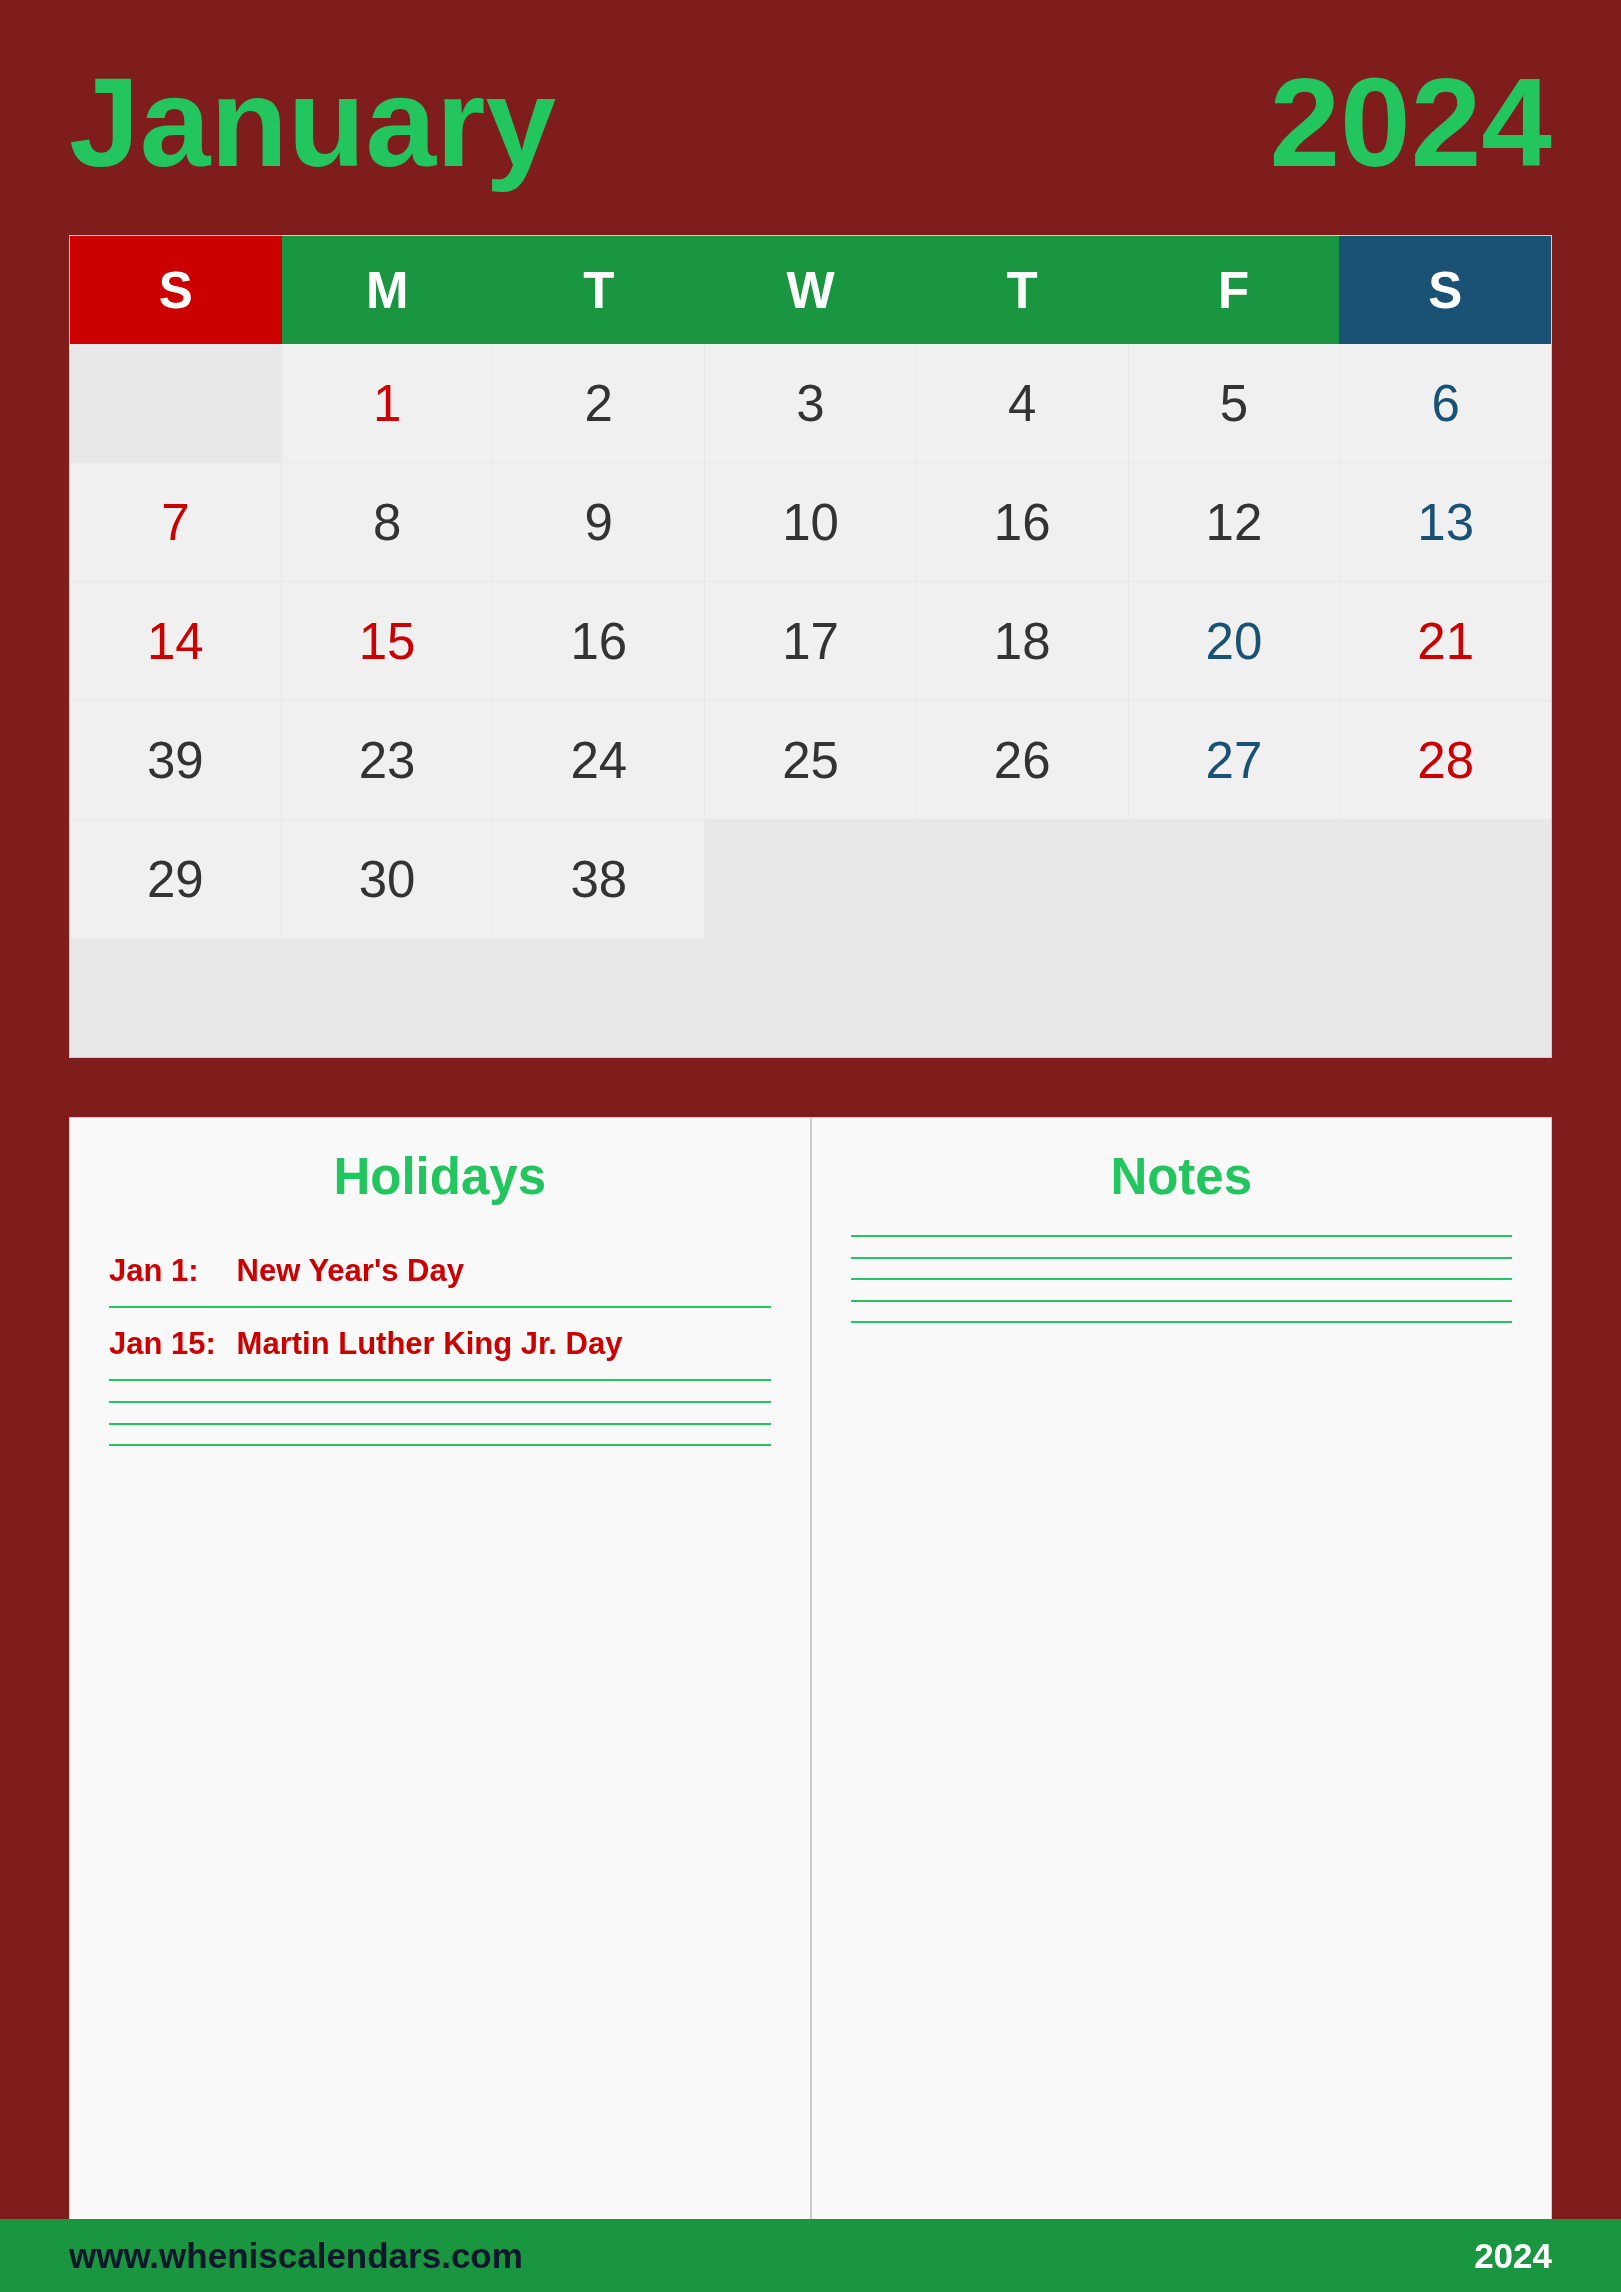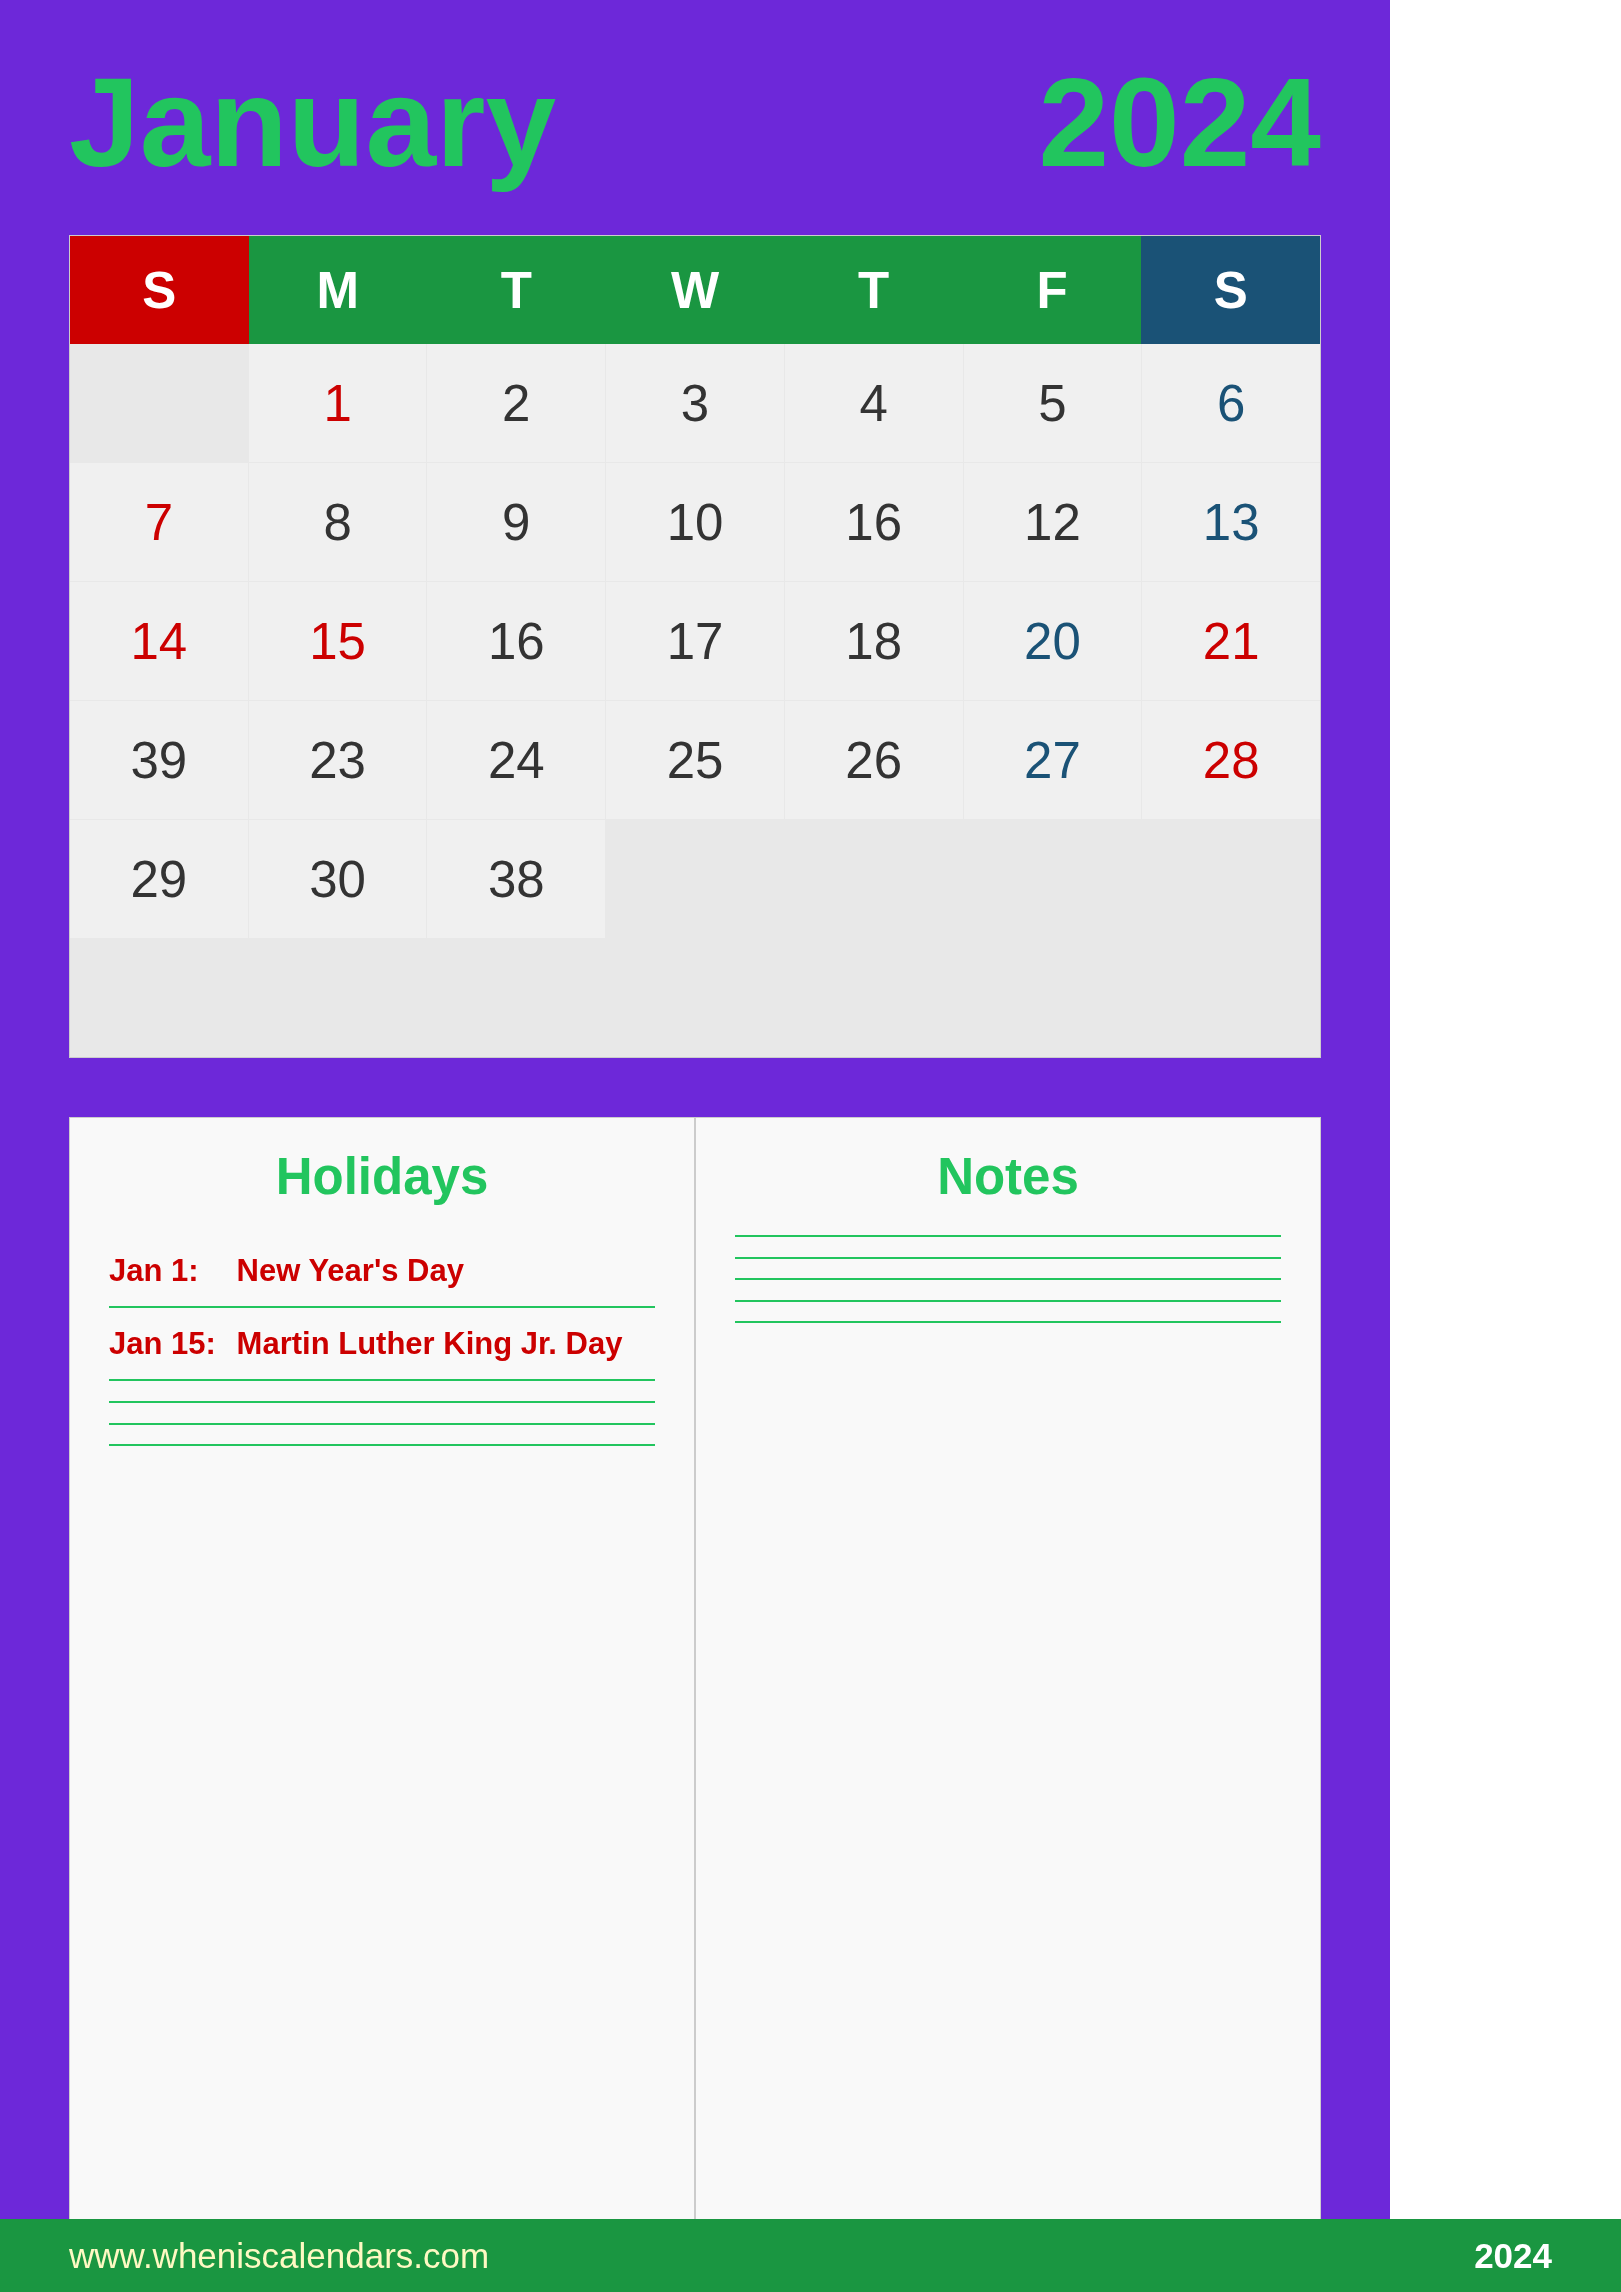--- a/index.html
+++ b/index.html
@@ -7,23 +7,23 @@
     body {
       width: 1621px;
       height: 2293px;
       background: #ffffff;
       font-family: Arial, Helvetica, sans-serif;
       position: relative;
       overflow: hidden;
     }
 
     .page {
-      width: 1390px;
+      width: 1621px;
       height: 2293px;
-      background: #6d28d9;
+      background: #7f1d1d;
       display: flex;
       flex-direction: column;
       padding: 59px 69px 0 69px;
     }
 
     
     .header {
       display: flex;
       justify-content: space-between;
       align-items: flex-start;
@@ -151,22 +151,22 @@
       height: 74px;
       background: #1a9641;
       display: flex;
       align-items: center;
       justify-content: space-between;
       padding: 0 69px;
     }
 
     .footer-url {
       font-size: 35px;
-      color: #fef9c3;
-      font-weight: normal;
+      color: #0f172a;
+      font-weight: bold;
     }
 
     .footer-year {
       font-size: 35px;
       color: #ffffff;
       font-weight: bold;
     }
   </style>
 </head>
 <body>

